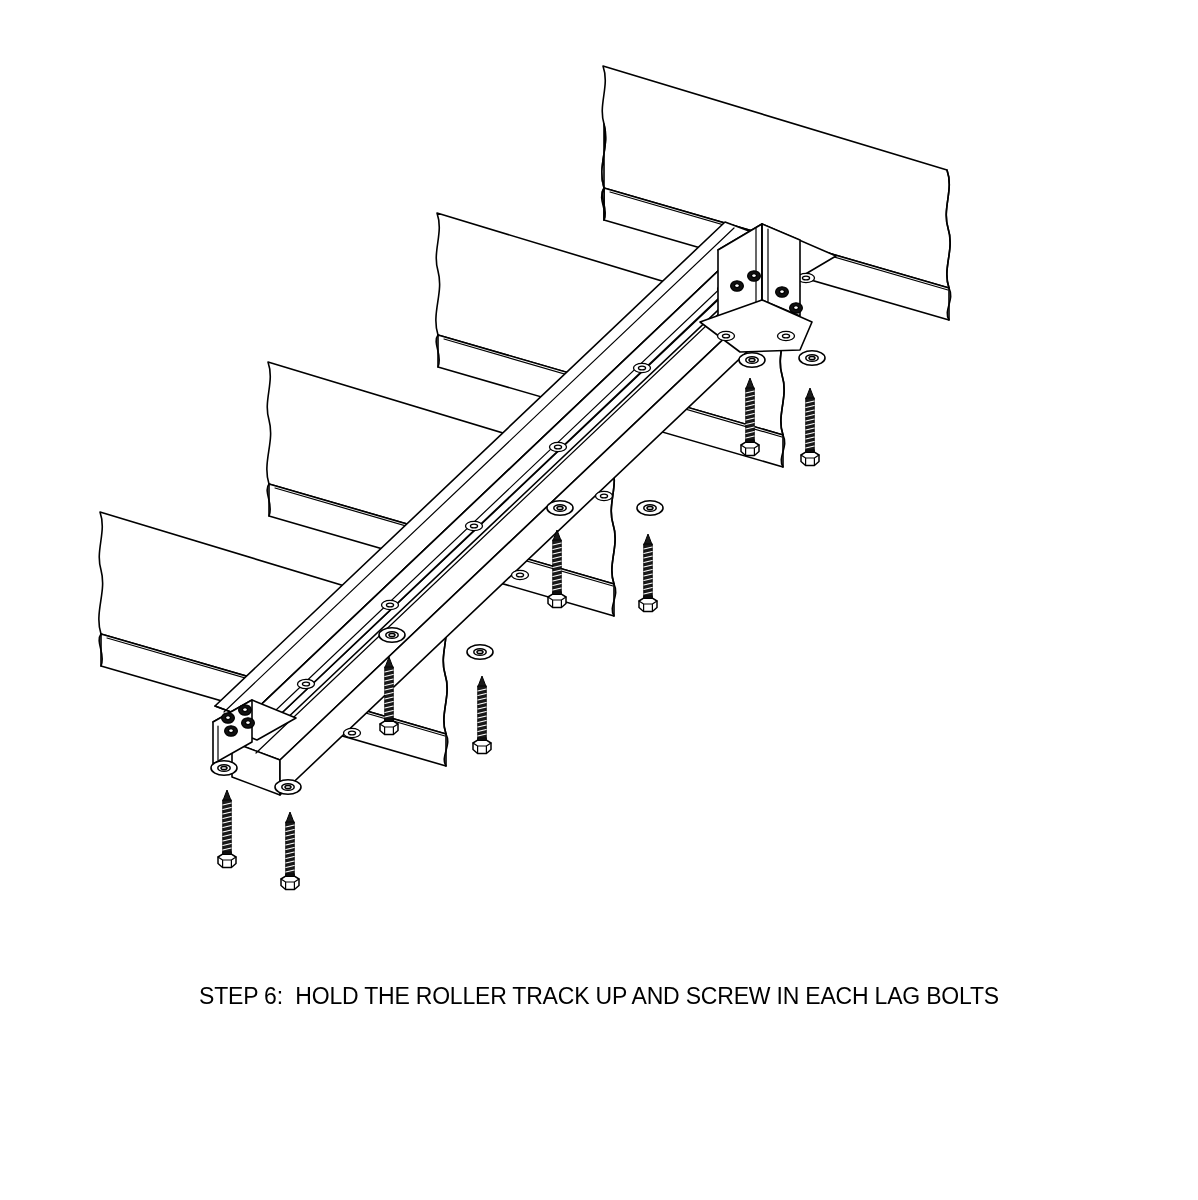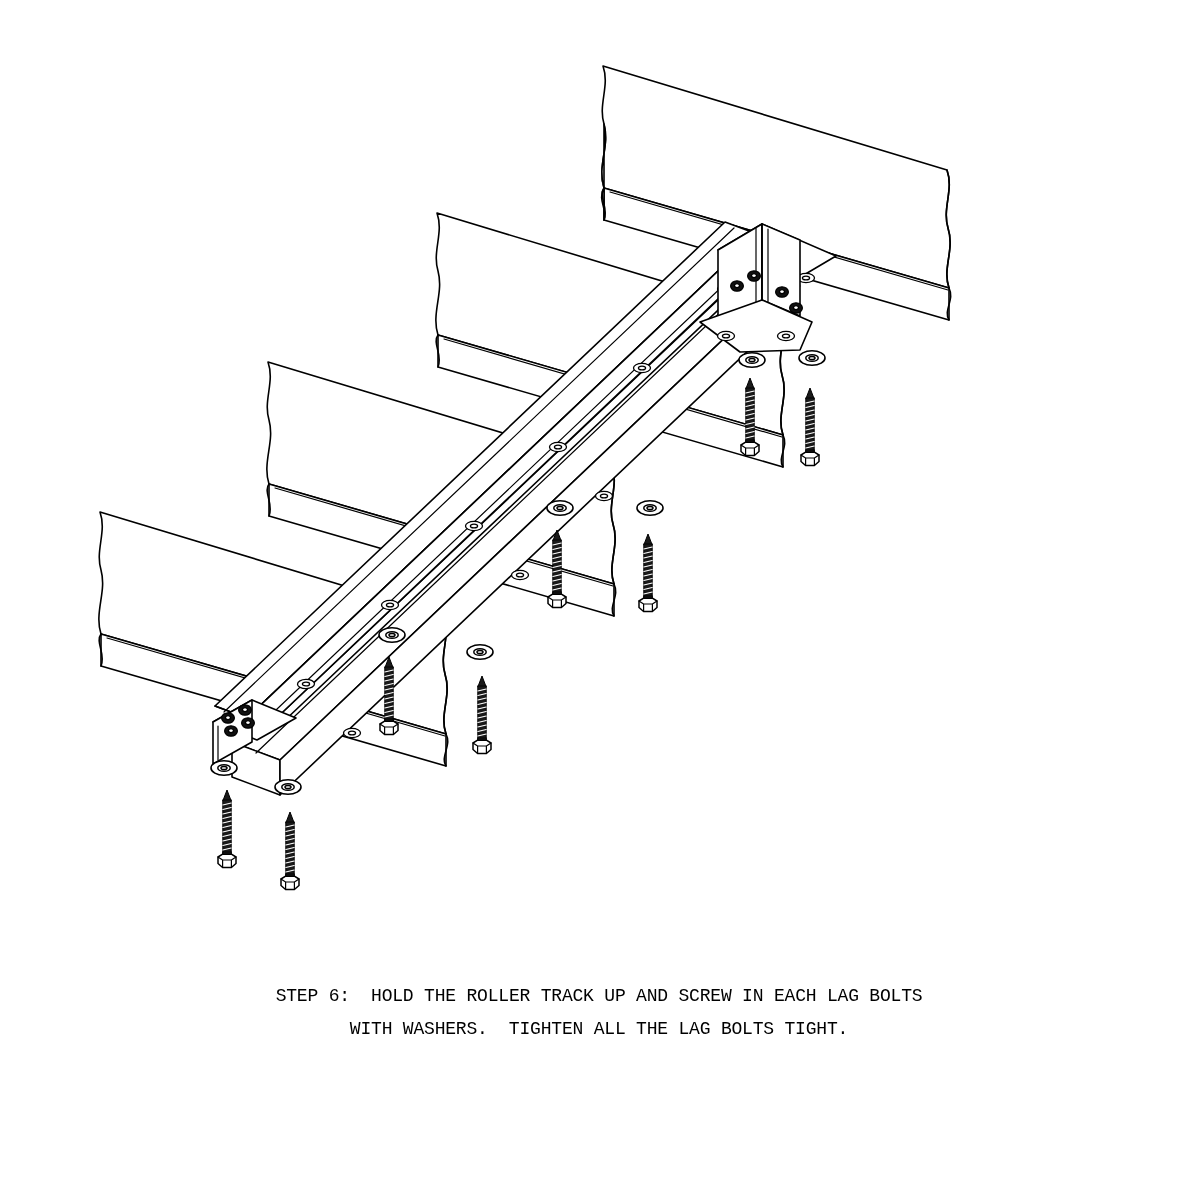--- a/index.html
+++ b/index.html
@@ -30,22 +30,22 @@
   #caption {
     position: absolute;
     left: 0;
     top: 980px;
     width: 1198px;
     text-align: center;
     color: #000000;
   }
   #caption .cap-line {
     display: block;
-    font-family: Liberation Mono, monospace;
-    font-size: 18px;
+    font-family: Liberation Sans, sans-serif;
+    font-size: 23px;
     line-height: 33px;
     letter-spacing: -0.2px;
     color: #000000;
     white-space: pre;
     text-align: center;
   }
   
   .ln  { fill: none; stroke: #000000; stroke-width: 1.6; stroke-linejoin: round; stroke-linecap: round; }
   .ln-t{ fill: none; stroke: #000000; stroke-width: 1.2; stroke-linejoin: round; stroke-linecap: round; }
   .face{ fill: #ffffff; stroke: #000000; stroke-width: 1.6; stroke-linejoin: round; stroke-linecap: round; }
@@ -309,16 +309,15 @@
         <use href="#lagbolt" x="750" y="378"></use>
       </g>
     <g>
         <use href="#lagbolt" x="810" y="388"></use>
       </g>
 
   </svg>
 
   <div id="caption">
     <span class="cap-line">STEP 6:  HOLD THE ROLLER TRACK UP AND SCREW IN EACH LAG BOLTS</span>
-    <span class="cap-line">WITH WASHERS.  TIGHTEN ALL THE LAG BOLTS TIGHT.</span>
   </div>
 
 </div>
 
 </body></html>

